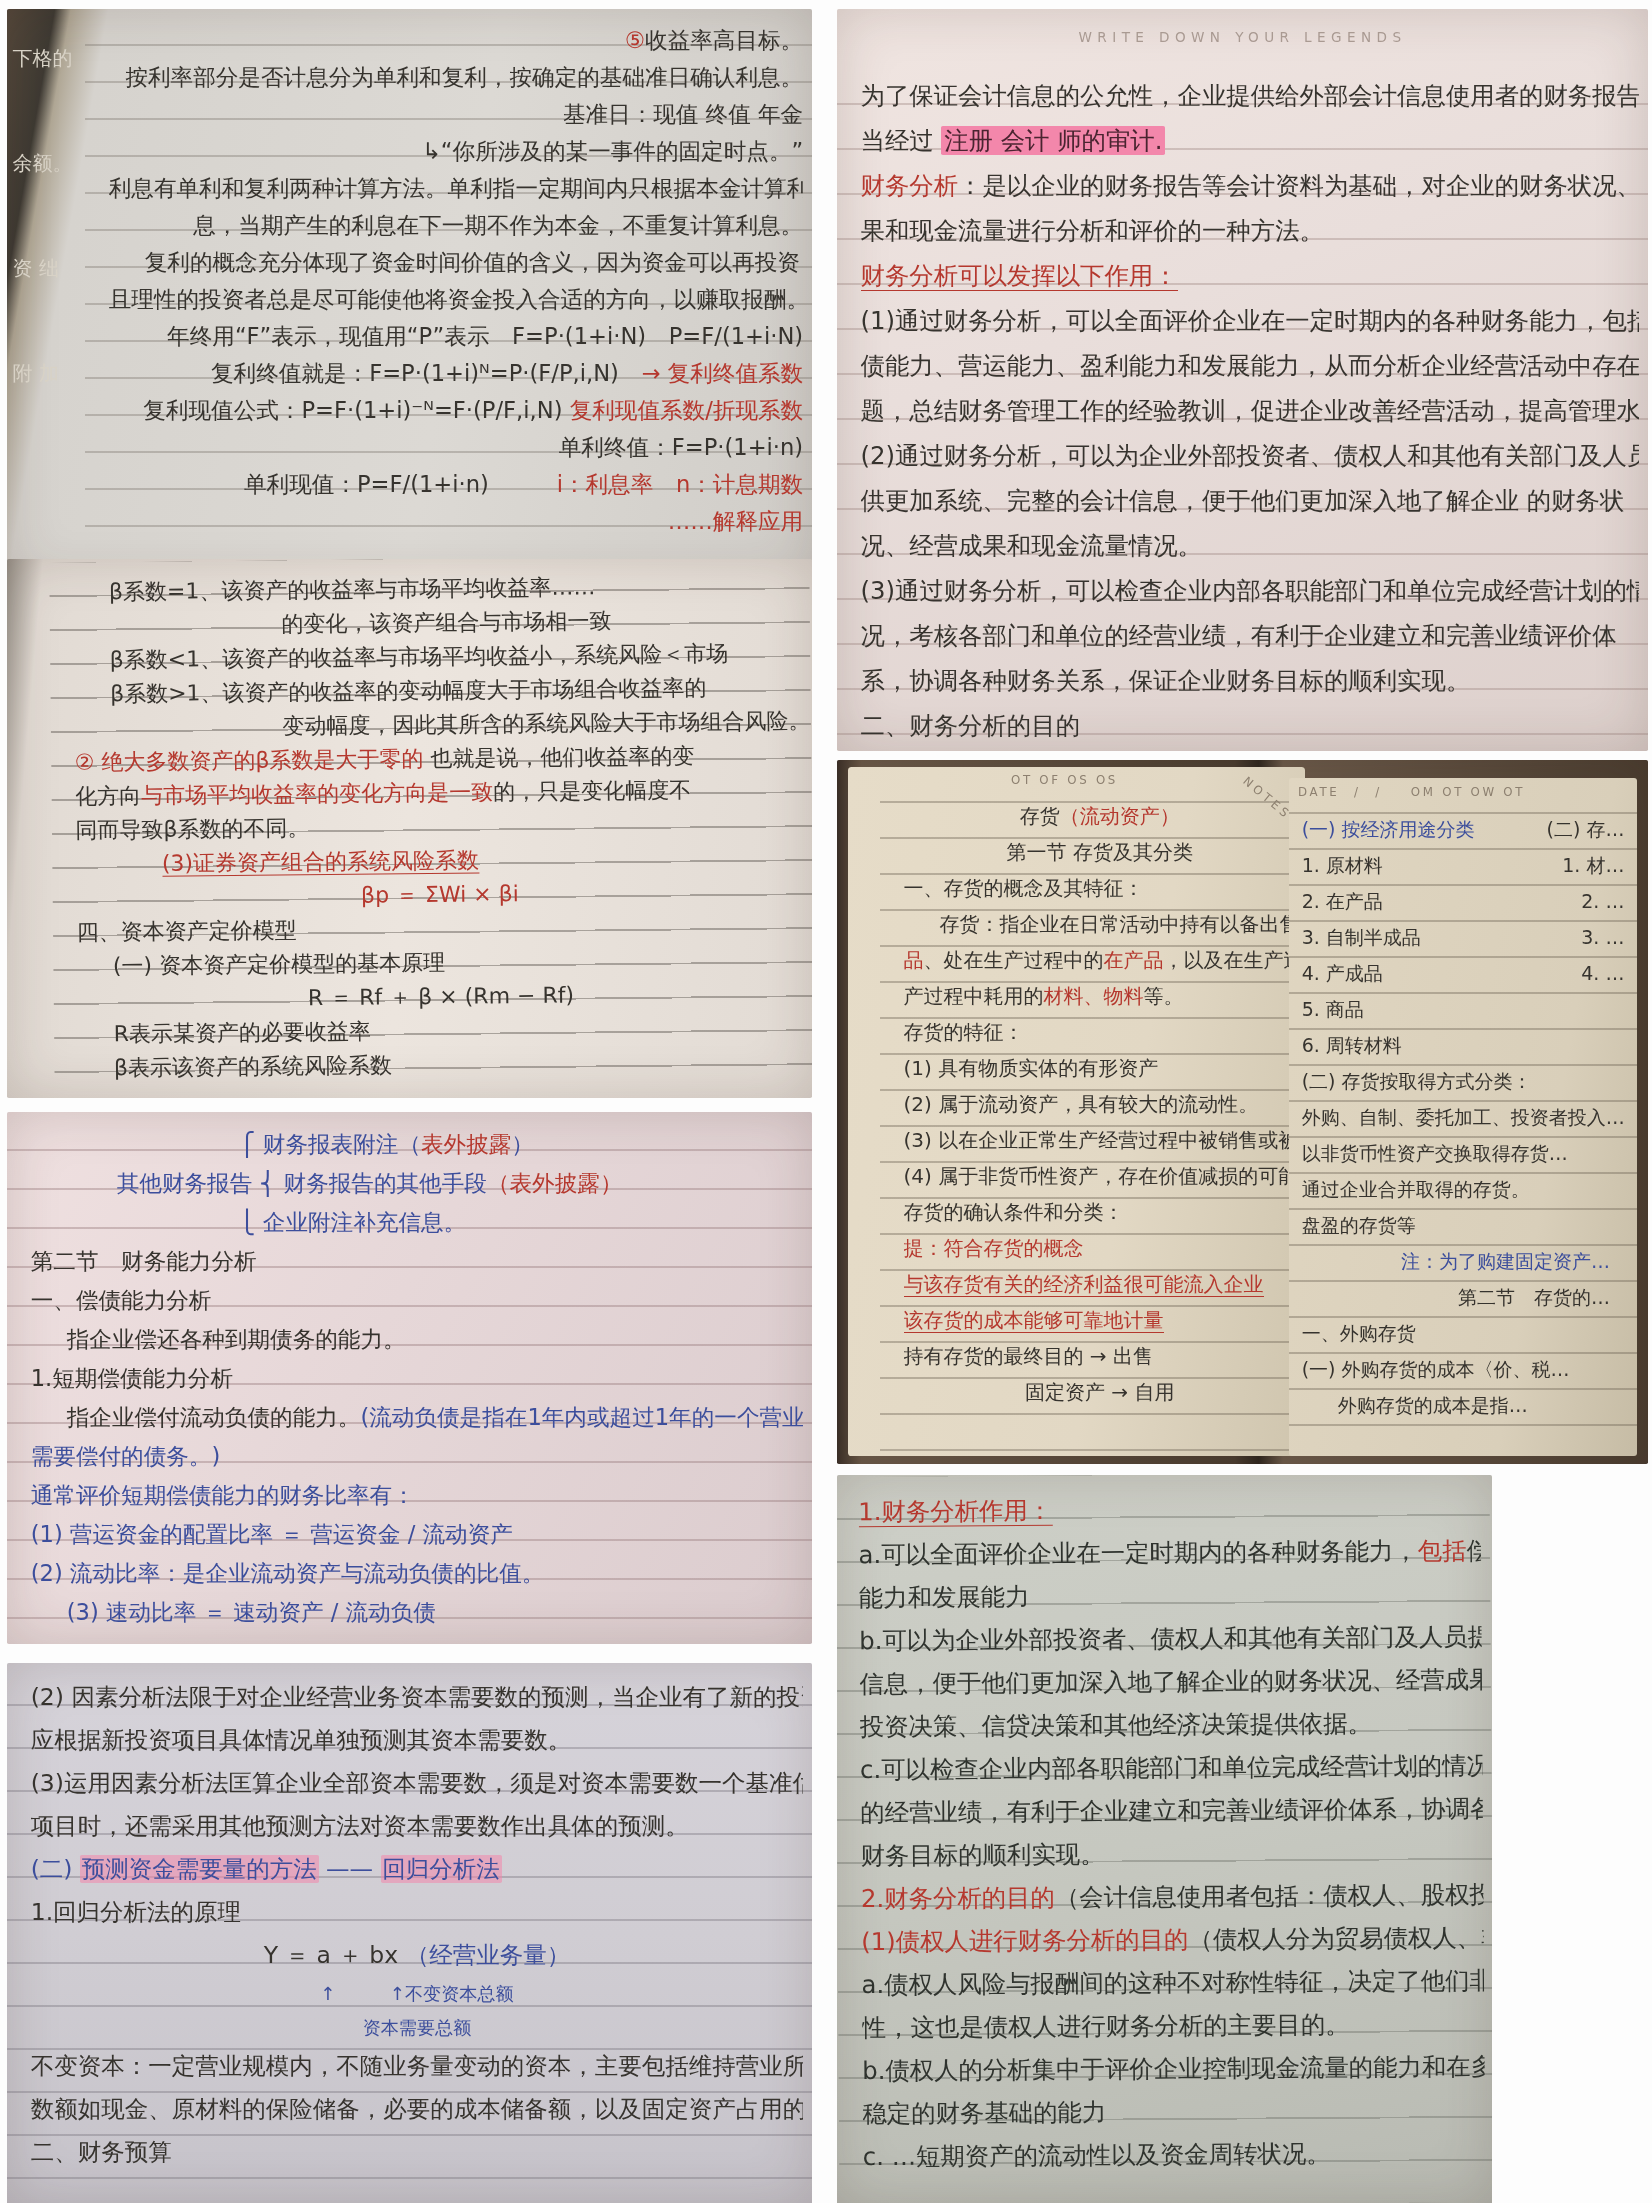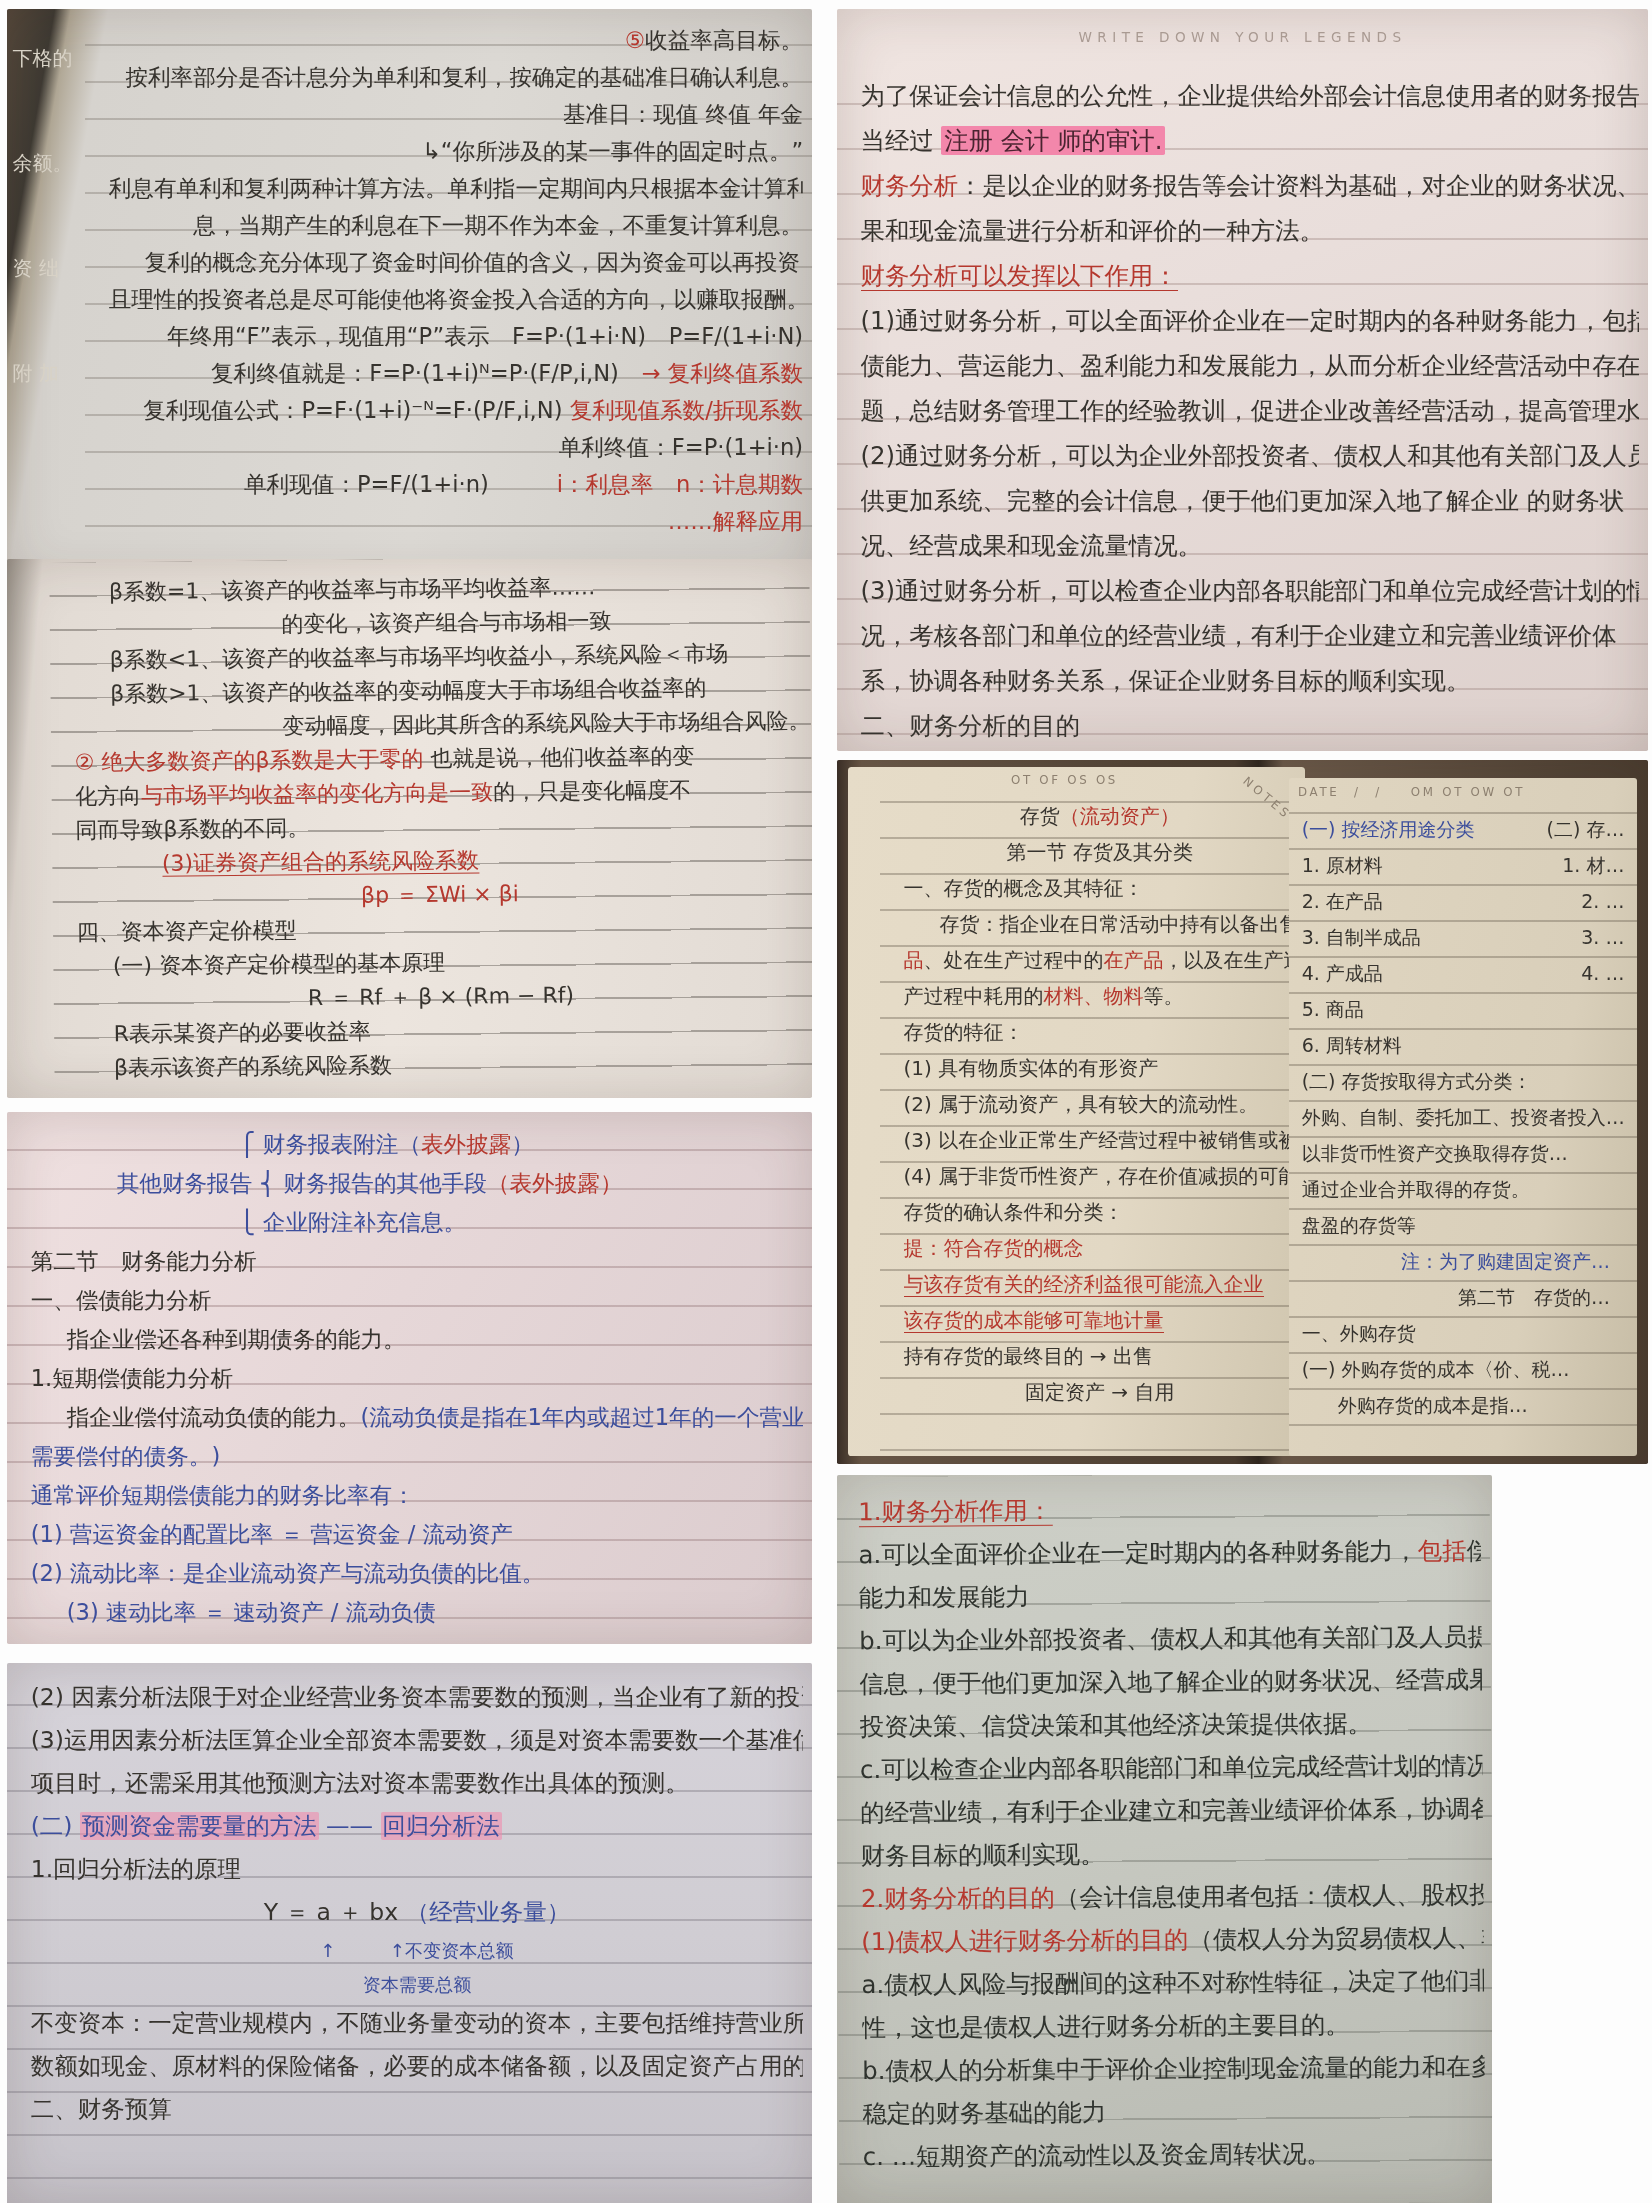--- a/index.html
+++ b/index.html
@@ -127,20 +127,21 @@
           <div class="line"><span class="c-b">(2) 流动比率：是企业流动资产与流动负债的比值。</span></div>
           <div class="line i1"><span class="c-b">(3) 速动比率 ＝ 速动资产 / 流动负债</span></div>
         </div>
       </div>
   </div>
 
   <div class="photo pD">
     <div class="page">
         <div class="lines">
           <div class="line"><span class="c-k">(2) 因素分析法限于对企业经营业务资本需要数的预测，当企业有了新的投资项目，</span></div>
+          <div class="line"><span class="c-k">应根据新投资项目具体情况单独预测其资本需要数。</span></div>
           <div class="line"><span class="c-k">(3)运用因素分析法匡算企业全部资本需要数，须是对资本需要数一个基准估计，在由各</span></div>
           <div class="line"><span class="c-k">项目时，还需采用其他预测方法对资本需要数作出具体的预测。</span></div>
           <div class="line"><span class="c-b">(二) </span><span class="c-bh">预测资金需要量的方法</span><span class="c-b"> —— </span><span class="c-bh">回归分析法</span></div>
           <div class="line"><span class="c-k">1.回归分析法的原理</span></div>
           <div class="line c"><span class="c-k">Y ＝ a ＋ bx </span><span class="c-b">（经营业务量）</span></div>
           <div class="line c sm"><span class="c-b">↑　　　↑不变资本总额</span></div>
           <div class="line c sm"><span class="c-b">资本需要总额</span></div>
           <div class="line"><span class="c-k">不变资本：一定营业规模内，不随业务量变动的资本，主要包括维持营业所需要的</span></div>
           <div class="line"><span class="c-k">数额如现金、原材料的保险储备，必要的成本储备额，以及固定资产占用的资本。</span></div>
           <div class="line"><span class="c-k">二、财务预算</span></div>

